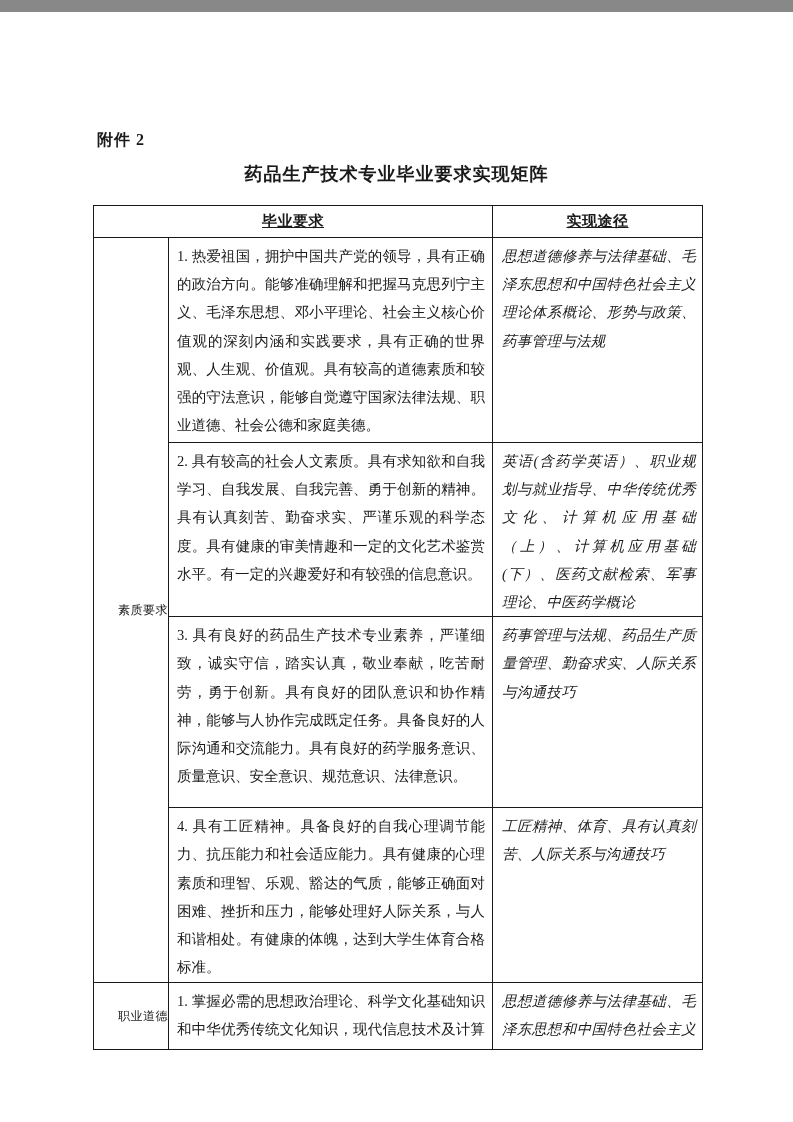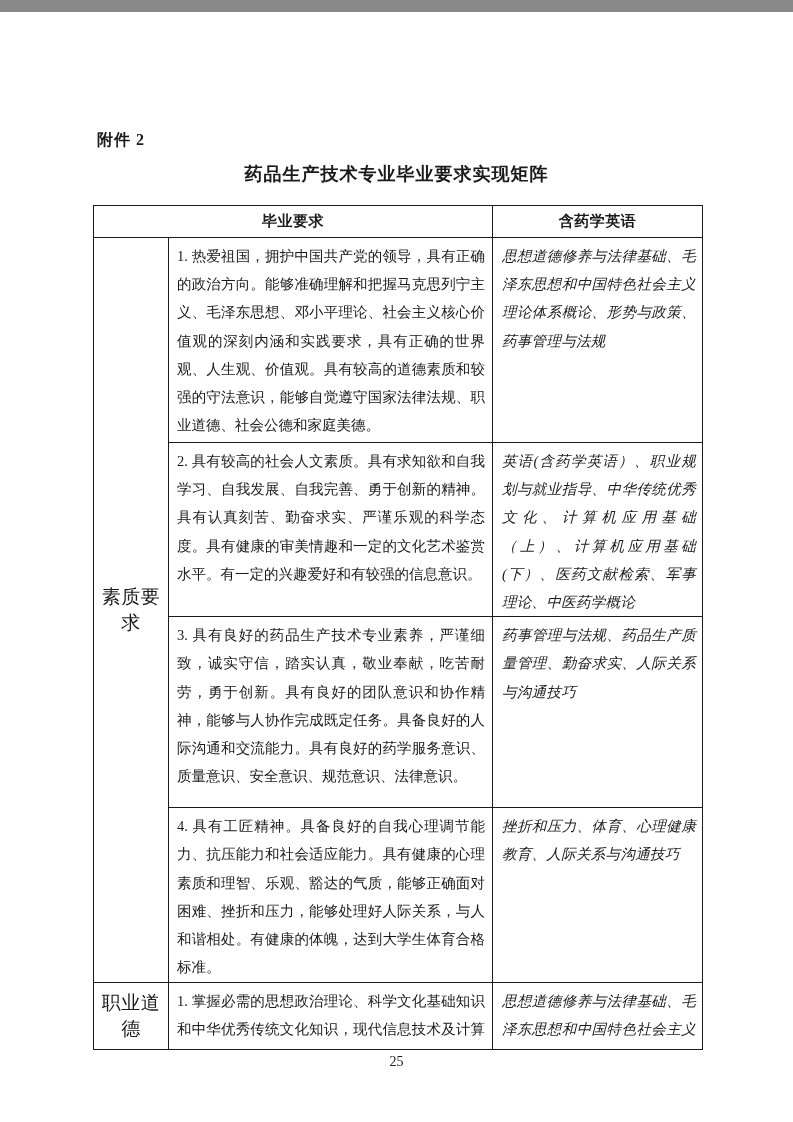--- a/index.html
+++ b/index.html
@@ -53,30 +53,31 @@
   col.c1 { width: 75px; }
   col.c2 { width: 324px; }
   col.c3 { width: 210px; }
   tr.head { height: 32px; }
   tr.head th {
     font-size: 15px;
     font-weight: bold;
     text-align: center;
     vertical-align: middle;
     letter-spacing: 0.5px;
+    text-decoration: underline;
   }
   tr.r1 { height: 205px; }
   tr.r2 { height: 157px; }
   tr.r3 { height: 191px; }
   tr.r4 { height: 175px; }
   tr.r5 { height: 67px; }
   td.cat {
-    text-align: center;
+    text-align: right;
     vertical-align: middle;
-    font-size: 19px;
+    font-size: 12px;
     letter-spacing: 0.5px;
   }
   td.req, td.path { vertical-align: top; }
   .cellwrap {
     font-size: 14.5px;
     line-height: 28.2px;
     padding: 4px 7px 0 8px;
     text-align: justify;
     text-justify: inter-ideograph;
     overflow: hidden;
@@ -108,21 +109,21 @@
   <table class="matrix">
     <colgroup>
         <col class="c1">
         <col class="c2">
         <col class="c3">
       </colgroup>
 
     <tbody>
         <tr class="head">
       <th colspan="2">毕业要求</th>
-      <th>含药学英语</th>
+      <th>实现途径</th>
     </tr>
 
     <tr class="r1">
       <td class="cat" rowspan="4">
         <div>素质要求</div>
       </td>
       <td class="req">
         <div class="cellwrap">1. 热爱祖国，拥护中国共产党的领导，具有正确的政治方向。能够准确理解和把握马克思列宁主义、毛泽东思想、邓小平理论、社会主义核心价值观的深刻内涵和实践要求，具有正确的世界观、人生观、价值观。具有较高的道德素质和较强的守法意识，能够自觉遵守国家法律法规、职业道德、社会公德和家庭美德。</div>
       </td>
       <td class="path">
@@ -146,33 +147,32 @@
       <td class="path">
         <div class="cellwrap">药事管理与法规、药品生产质量管理、勤奋求实、人际关系与沟通技巧</div>
       </td>
     </tr>
 
     <tr class="r4">
       <td class="req">
         <div class="cellwrap">4. 具有工匠精神。具备良好的自我心理调节能力、抗压能力和社会适应能力。具有健康的心理素质和理智、乐观、豁达的气质，能够正确面对困难、挫折和压力，能够处理好人际关系，与人和谐相处。有健康的体魄，达到大学生体育合格标准。</div>
       </td>
       <td class="path">
-        <div class="cellwrap">挫折和压力、体育、心理健康教育、人际关系与沟通技巧</div>
+        <div class="cellwrap">工匠精神、体育、具有认真刻苦、人际关系与沟通技巧</div>
       </td>
     </tr>
 
     <tr class="r5">
       <td class="cat">
         <div>职业道德</div>
       </td>
       <td class="req">
         <div class="cellwrap">1. 掌握必需的思想政治理论、科学文化基础知识和中华优秀传统文化知识，现代信息技术及计算机实际应</div>
       </td>
       <td class="path">
         <div class="cellwrap">思想道德修养与法律基础、毛泽东思想和中国特色社会主义理论体</div>
       </td>
     </tr>
   </tbody>
     </table>
 
-  <div class="pagenum">25</div>
 
 </div>
 
 </body></html>

